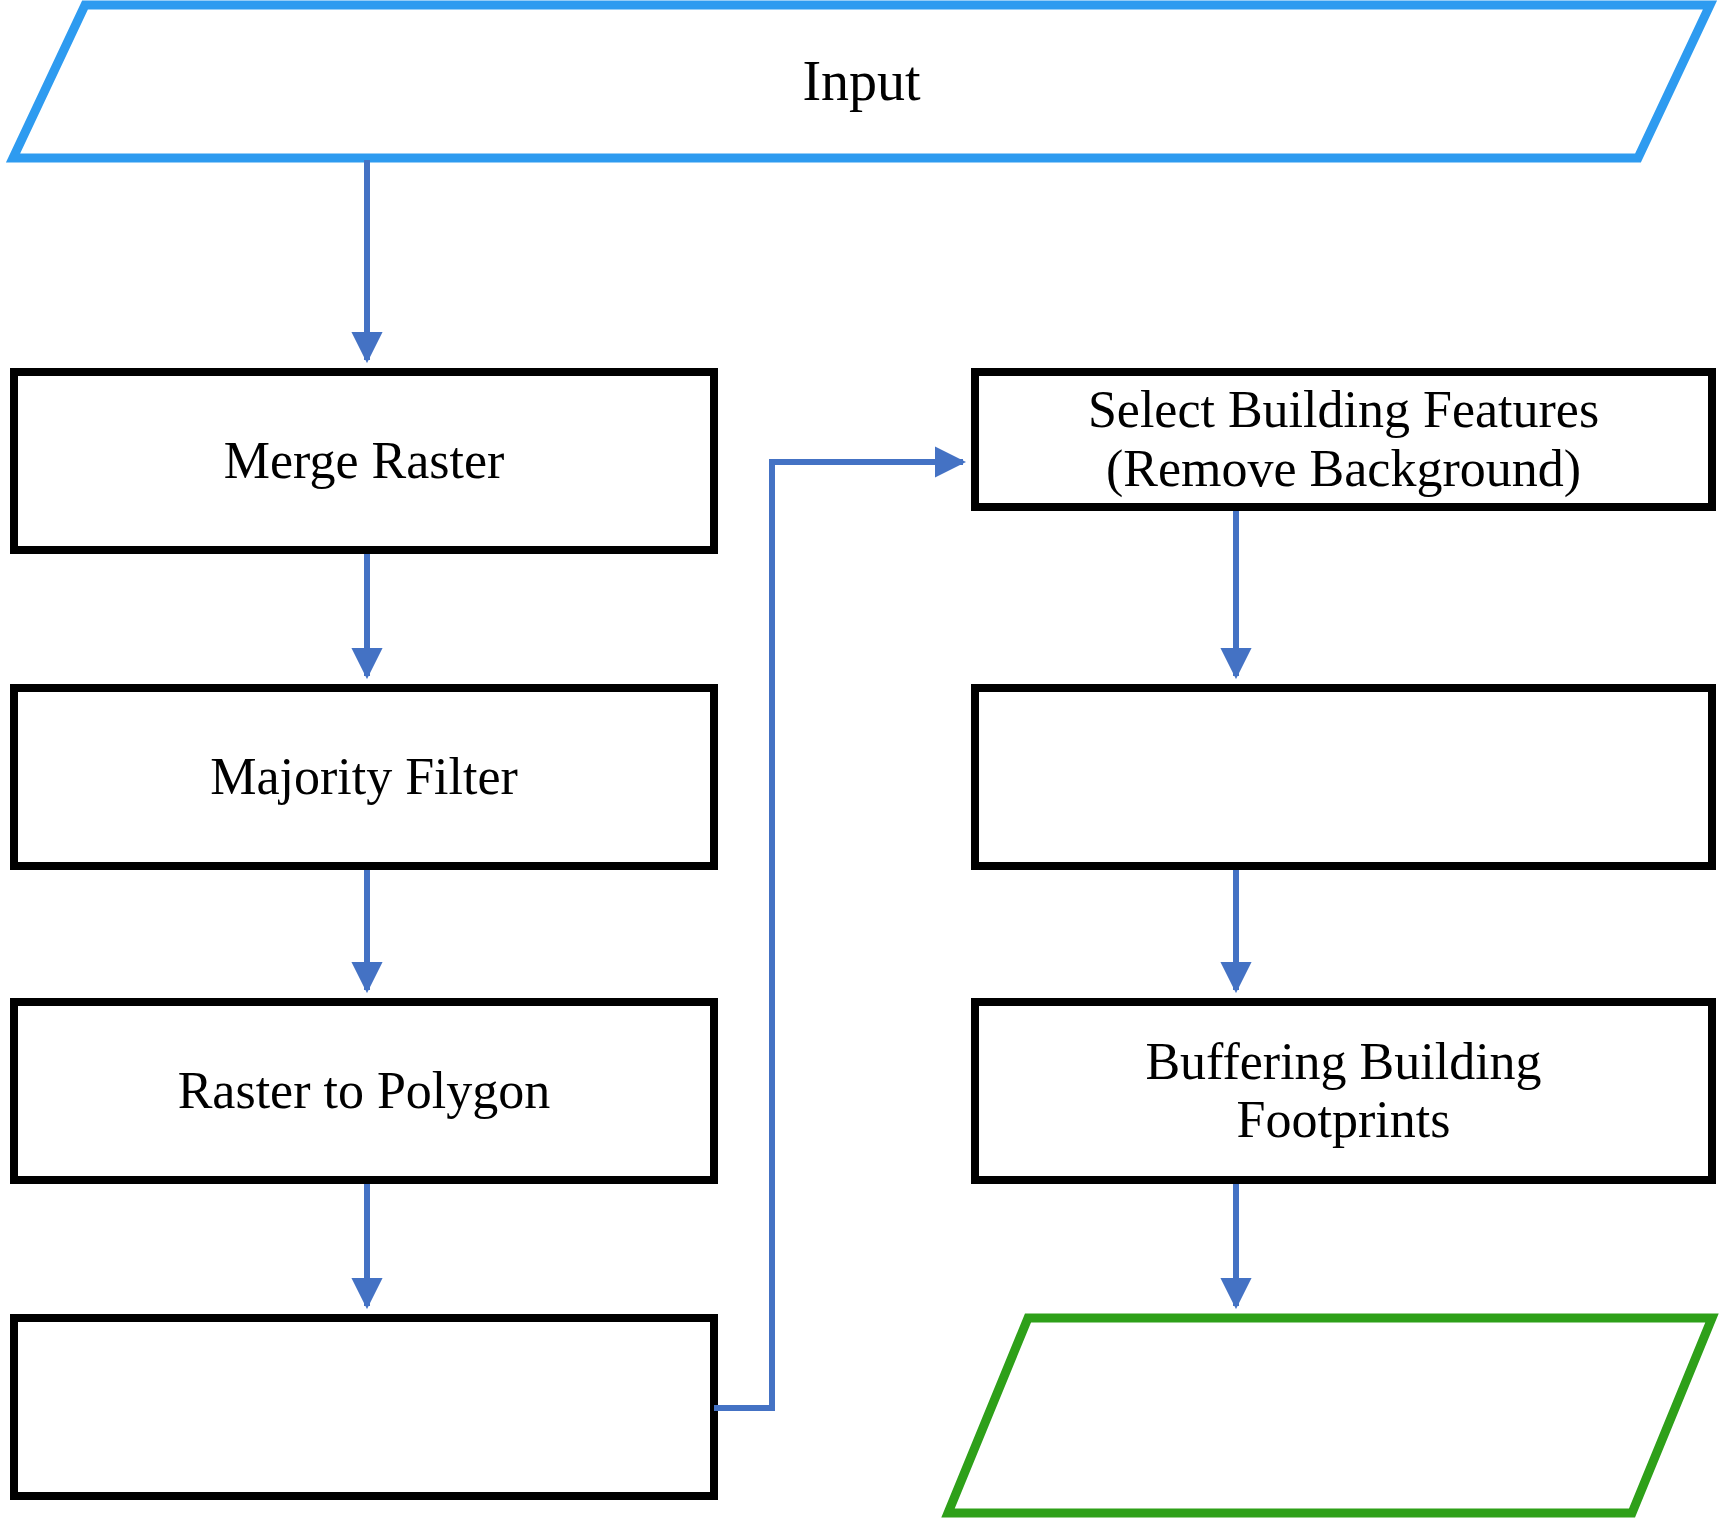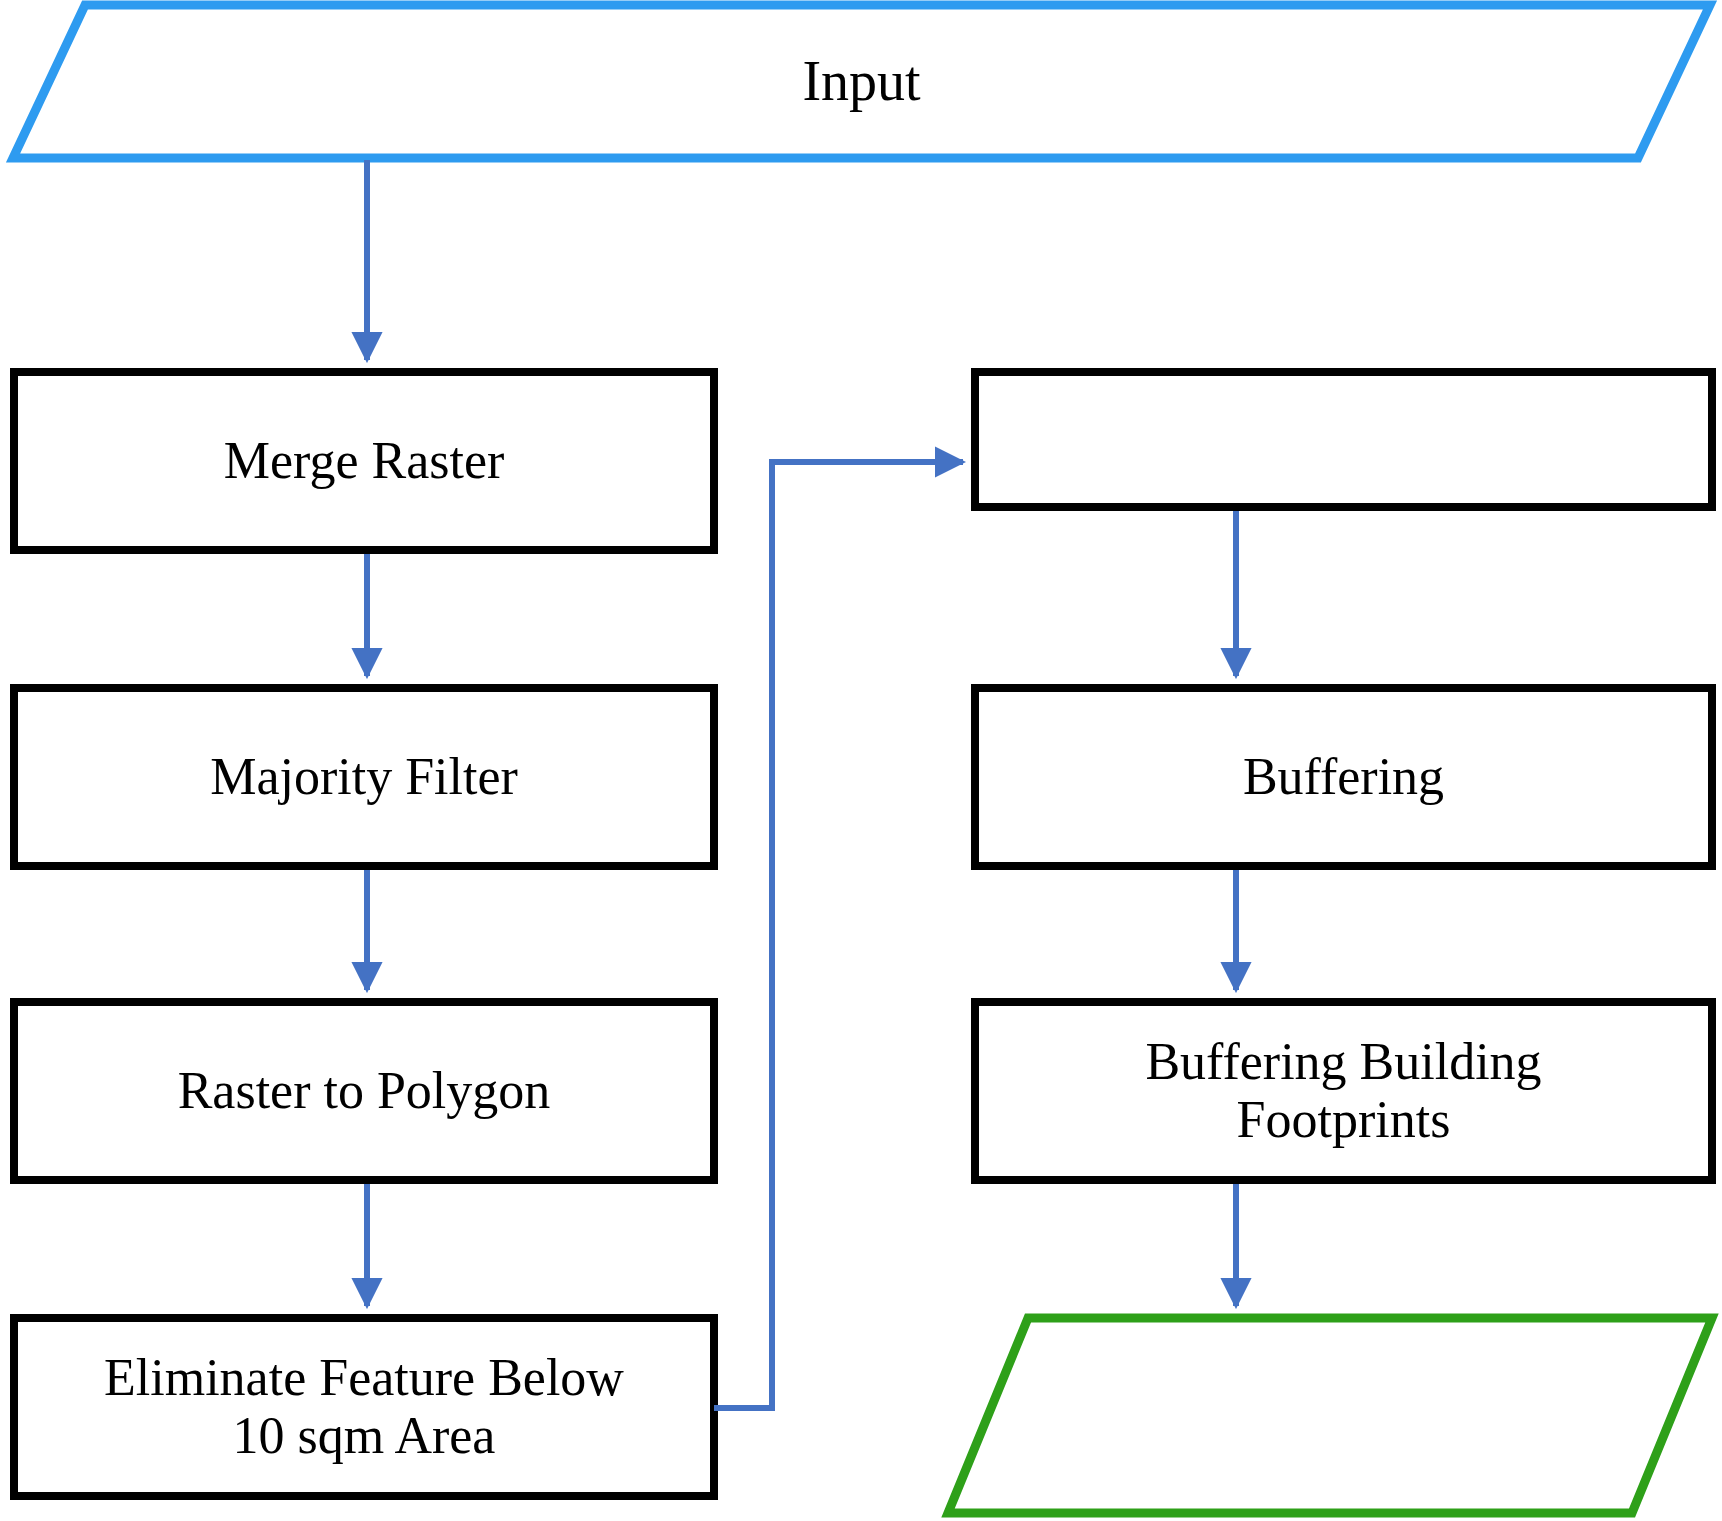--- a/index.html
+++ b/index.html
@@ -89,23 +89,22 @@
   </svg>
 
   <div class="node-label" style="left:13px; top:5px; width:1697px; height:153px; font-size:56px;">Input</div>
 
   <div class="node-label" style="left:14px; top:372px; width:700px; height:178px;">Merge Raster</div>
 
   <div class="node-label" style="left:14px; top:688px; width:700px; height:178px;">Majority Filter</div>
 
   <div class="node-label" style="left:14px; top:1002px; width:700px; height:178px;">Raster to Polygon</div>
 
-  <div class="node-label two-line" style="left:14px; top:1318px; width:700px; height:178px;">Eliminate Feature Below
-10 sqm Area</div>
 
+  <div class="node-label two-line" style="left:975px; top:368px; width:737px; height:143px;">Select Building Features
+(Remove Background)</div>
 
-  <div class="node-label" style="left:975px; top:688px; width:737px; height:178px;">Buffering</div>
 
   <div class="node-label two-line" style="left:975px; top:1002px; width:737px; height:178px;">Buffering Building
 Footprints</div>
 
 
 </div>
 
 </body></html>

